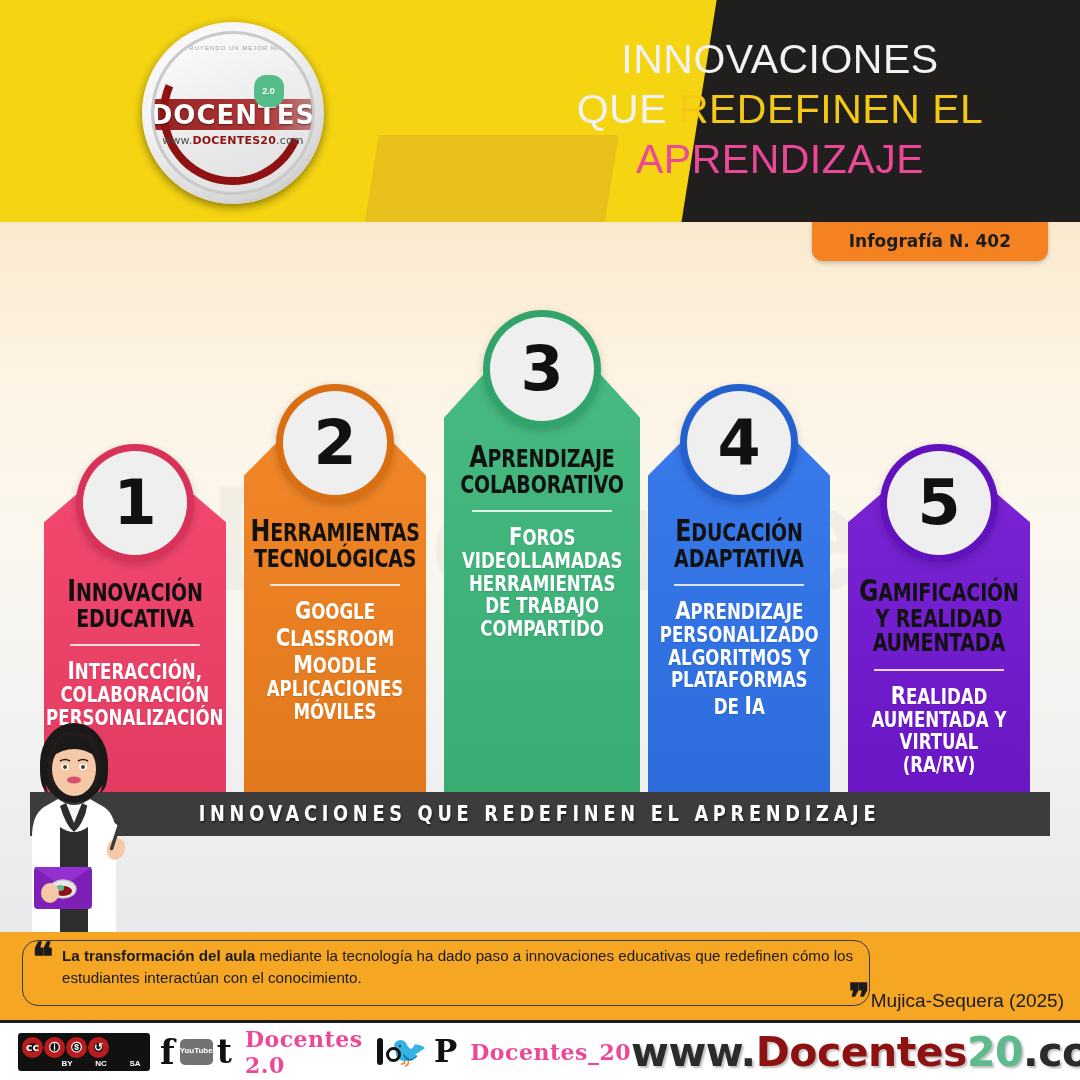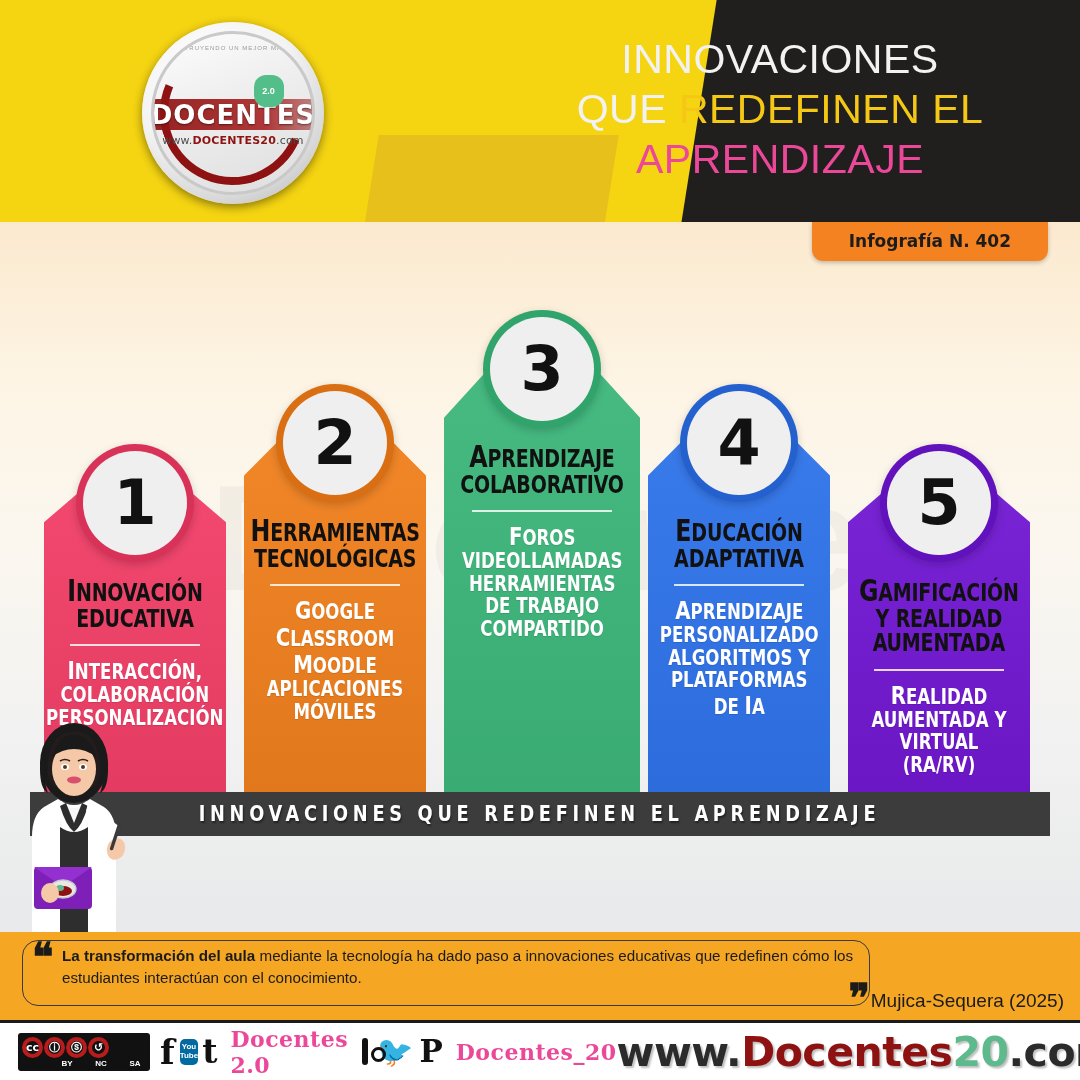--- a/index.html
+++ b/index.html
@@ -239,32 +239,32 @@
     display:flex; align-items:center;
   }
   .cc-badge {
     margin-left:18px; display:flex; align-items:center;
     background:#111; border:2px solid #111; border-radius:3px;
     height:38px; padding:0 2px;
   }
   .cc-row { display:flex; flex-direction:column; justify-content:center; }
   .cc-icons { display:flex; gap:1px; align-items:center; height:24px; }
   .cc-circle {
-    width:21px; height:21px; border-radius:50%; border:4px solid #b91c1c;
+    width:21px; height:21px; border-radius:50%; border:6px solid #b91c1c;
     color:#fff; font-size:11px; font-weight:bold;
     display:flex; align-items:center; justify-content:center;
     font-family:"DejaVu Sans", sans-serif;
   }
   .cc-labels { display:flex; gap:12px; justify-content:center; }
   .cc-labels span { color:#fff; font-size:8px; font-weight:bold; width:22px; text-align:center; }
   .fb-icon { margin-left:10px; font-size:34px; font-weight:bold; color:#111; font-family:"DejaVu Serif", serif; line-height:1; }
   .yt-icon {
-    margin-left:5px; width:34px; height:26px; background:#0369a1; border-radius:5px;
+    margin-left:5px; width:34px; height:26px; background:#737373; border-radius:5px;
     color:#fff; font-size:8px; font-weight:bold; line-height:1.05;
-    display:flex; flex-direction:column; align-items:center; justify-content:center;
+    display:flex; flex-direction:row; align-items:center; justify-content:center;
   }
   .tb-icon { margin-left:4px; font-size:33px; font-weight:bold; color:#111; font-family:"DejaVu Serif", serif; line-height:1; }
   .handle {
     margin-left:13px; font-size:22px; color:#ec4899; font-weight:bold;
     font-family:"DejaVu Serif", serif; letter-spacing:.5px;
   }
   .ig-icon {
     margin-left:14px; width:27px; height:27px; border:3px solid #111; border-radius:8px;
     position:relative;
   }

